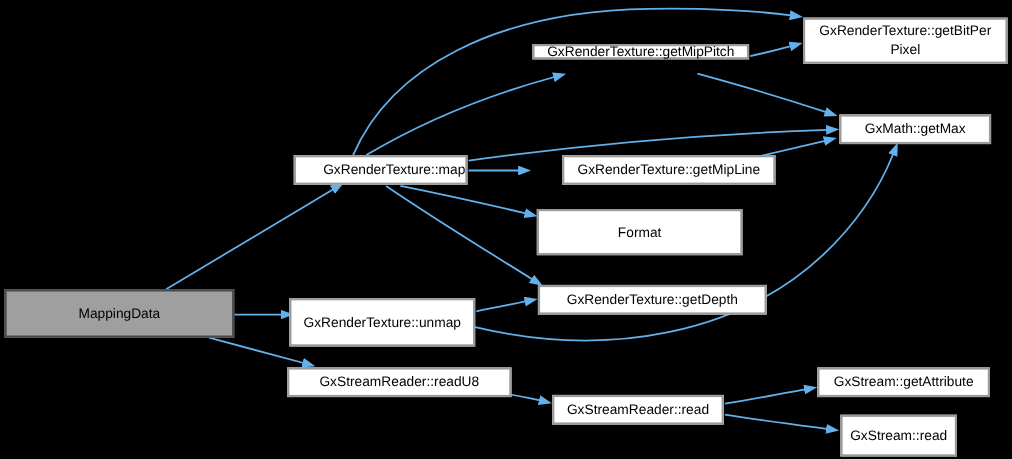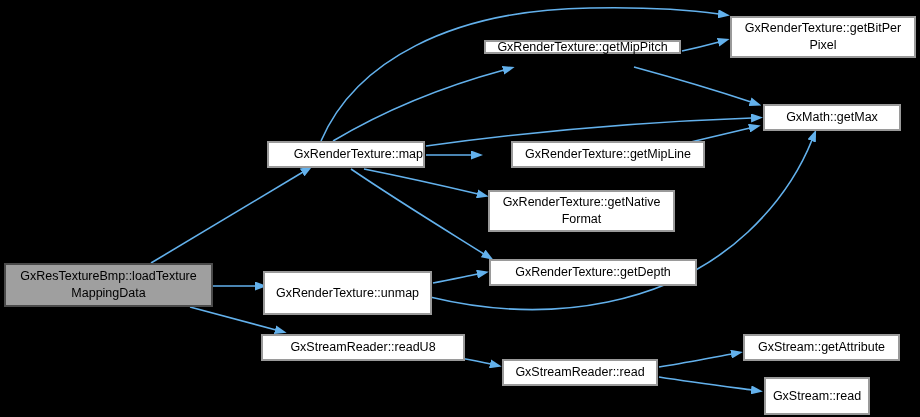--- a/index.html
+++ b/index.html
@@ -71,21 +71,20 @@
         <path d="M678,145 C704,139 728,133 750,128" fill="none" stroke="#63b1ec" stroke-width="1.6" marker-end="url(#arrow)"></path>
         <path d="M433,283 C449,280 463,277 478,274" fill="none" stroke="#63b1ec" stroke-width="1.6" marker-end="url(#arrow)"></path>
         <path d="M430,297 C555,327 673,302 748,232 C783,199 802,165 812,140" fill="none" stroke="#63b1ec" stroke-width="1.6" marker-end="url(#arrow)"></path>
         <path d="M433,353 C454,357 474,360 491,364" fill="none" stroke="#63b1ec" stroke-width="1.6" marker-end="url(#arrow)"></path>
         <path d="M659,367 C685,363 709,358 732,354" fill="none" stroke="#63b1ec" stroke-width="1.6" marker-end="url(#arrow)"></path>
         <path d="M659,377 C691,382 722,386 752,390" fill="none" stroke="#63b1ec" stroke-width="1.6" marker-end="url(#arrow)"></path>
       </g>
   </svg>
   <div id="node-layer">
       <div class="node highlighted" title="GxResTextureBmp::loadTextureMappingData" style="left: 4px; top: 263px; width: 209px; height: 44px;">
-        <div class="node-line">GxResTextureBmp::loadTexture</div>
         <div class="node-line">MappingData</div>
       </div>
       <div class="node" title="GxRenderTexture::map" style="left: 267px; top: 141px; width: 158px; height: 27px; align-items: flex-end;">
         <div class="node-line">GxRenderTexture::map</div>
       </div>
       <div class="node" title="GxRenderTexture::unmap" style="left: 263px; top: 271px; width: 169px; height: 44px;">
         <div class="node-line">GxRenderTexture::unmap</div>
       </div>
       <div class="node" title="GxStreamReader::readU8" style="left: 261px; top: 334px; width: 204px; height: 27px;">
         <div class="node-line">GxStreamReader::readU8</div>
@@ -97,21 +96,20 @@
         <div class="node-line">GxRenderTexture::getBitPer</div>
         <div class="node-line">Pixel</div>
       </div>
       <div class="node" title="GxMath::getMax" style="left: 763px; top: 104px; width: 138px; height: 27px;">
         <div class="node-line">GxMath::getMax</div>
       </div>
       <div class="node" title="GxRenderTexture::getMipLine" style="left: 483px; top: 141px; width: 194px; height: 27px; margin-left: 28px;">
         <div class="node-line">GxRenderTexture::getMipLine</div>
       </div>
       <div class="node" title="GxRenderTexture::getNativeFormat" style="left: 488px; top: 190px; width: 187px; height: 42px;">
-        <div class="node-line">GxRenderTexture::getNative</div>
         <div class="node-line">Format</div>
       </div>
       <div class="node" title="GxRenderTexture::getDepth" style="left: 489px; top: 259px; width: 208px; height: 27px;">
         <div class="node-line">GxRenderTexture::getDepth</div>
       </div>
       <div class="node" title="GxStreamReader::read" style="left: 502px; top: 359px; width: 156px; height: 27px; align-items: center;">
         <div class="node-line">GxStreamReader::read</div>
       </div>
       <div class="node" title="GxStream::getAttribute" style="left: 743px; top: 334px; width: 157px; height: 27px; text-align: right;">
         <div class="node-line">GxStream::getAttribute</div>

